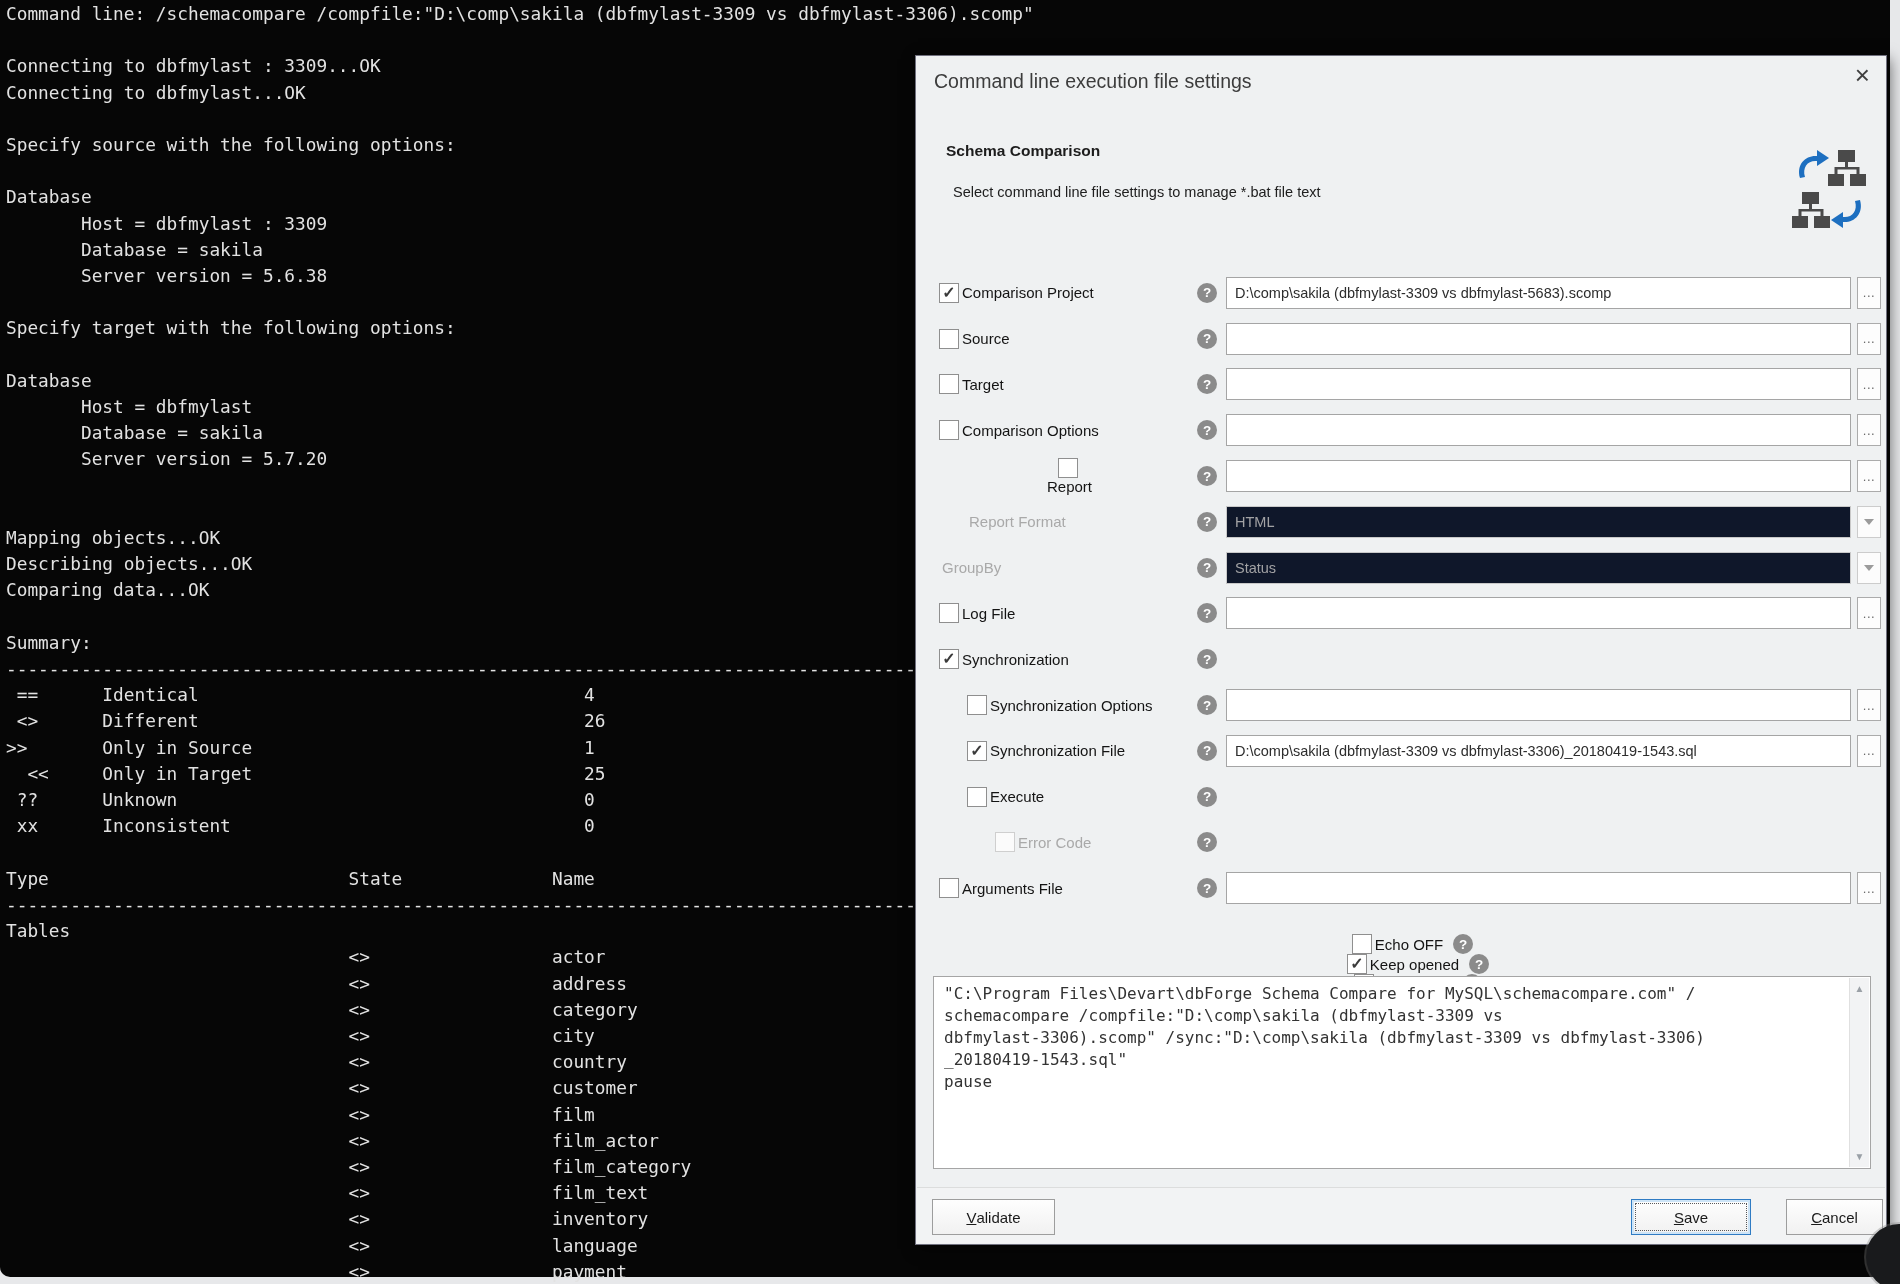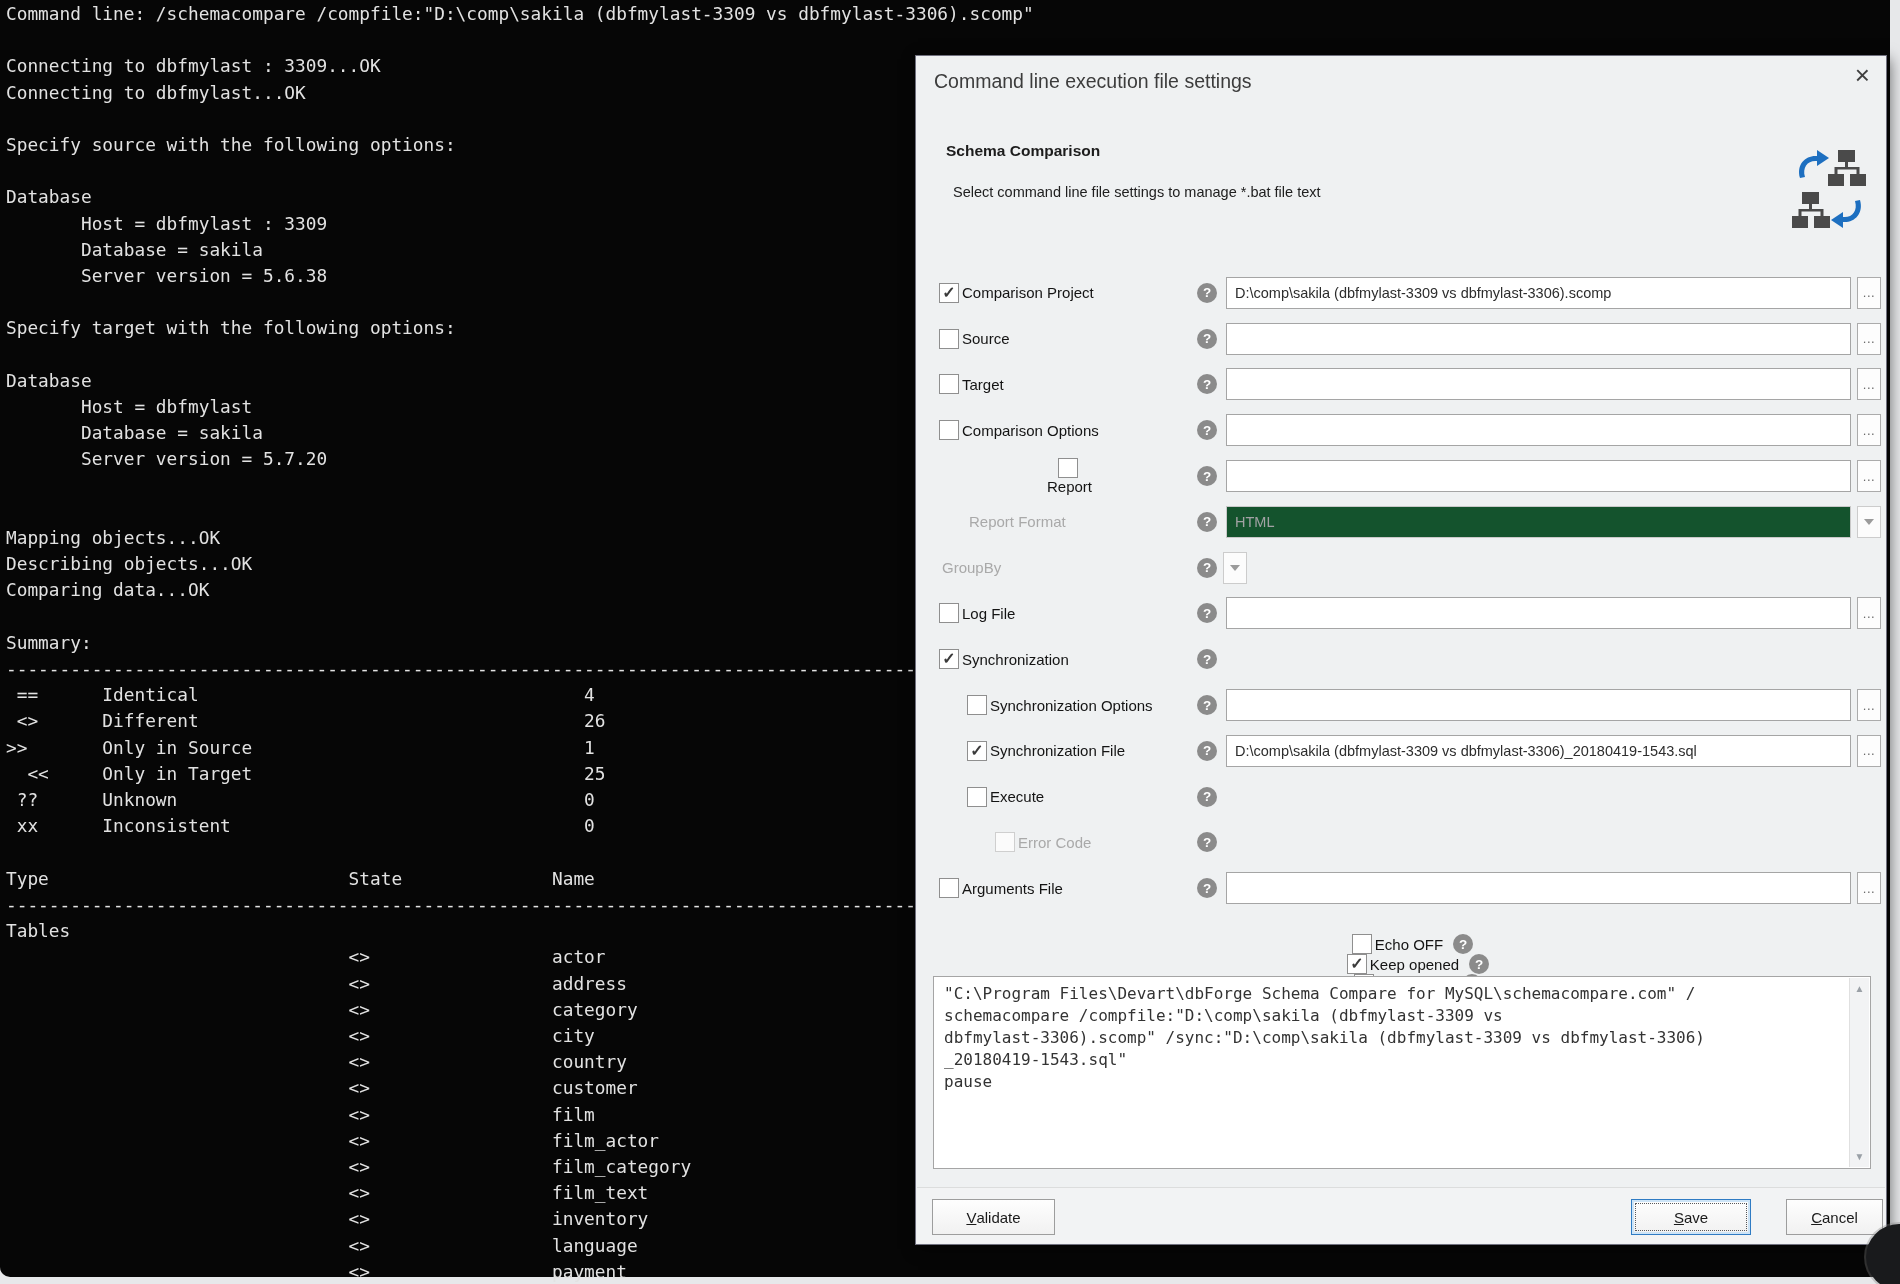--- a/index.html
+++ b/index.html
@@ -41,21 +41,21 @@
   .slabel{margin-left:3px;font-size:15px;color:#141414;white-space:nowrap;}
   .slabel.dis{color:#a9a9a9;}
   .help{
     width:20px;height:20px;flex:none;border-radius:50%;background:#8b8b8b;color:#fff;
     font-size:13.5px;font-weight:bold;display:flex;align-items:center;justify-content:center;
   }
   .sfield{
     flex:1;height:32px;margin-left:9px;background:#fff;border:1px solid #a5a5a5;
     display:flex;align-items:center;padding:0 8px;box-sizing:border-box;overflow:hidden;
   }
-  .sfield.dis{background:#14532d;border-color:#c9c9c9;text-align:right;}
+  .sfield.dis{background:#0f172a;border-color:#c9c9c9;text-align:right;}
   .fval{font-size:14.5px;color:#2d2d2d;white-space:nowrap;}
   .fval.dis{color:#a2a2a4;}
   .sbtn{
     width:24px;height:32px;margin-left:6px;flex:none;background:#fdfdfd;border:1px solid #ababab;
     box-sizing:border-box;display:flex;align-items:center;justify-content:center;
     font-size:13px;color:#6a6a6a;letter-spacing:.5px;
   }
   .sbtn.dis{border-color:#cccccc;background:#fcfcfc;}
   .tri{width:0;height:0;border-left:5px solid transparent;border-right:5px solid transparent;border-top:6px solid #9b9b9b;}
   .ghost{visibility:hidden;}
@@ -171,21 +171,21 @@
   </div>
 
   <div class="rows">
       <div class="srow">
         <div class="srow-left" style="padding-left: 23px;">
           <span class="cb">✓</span>
           <span class="slabel">Comparison Project</span>
         </div>
         <span class="help">?</span>
         <div class="sfield">
-          <span class="fval">D:\comp\sakila (dbfmylast-3309 vs dbfmylast-3306).scomp</span>
+          <span class="fval">D:\comp\sakila (dbfmylast-3309 vs dbfmylast-5683).scomp</span>
         </div>
         <span class="sbtn">...</span>
       </div>
       <div class="srow">
         <div class="srow-left" style="padding-left: 23px;">
           <span class="cb"></span>
           <span class="slabel">Source</span>
         </div>
         <span class="help">?</span>
         <div class="sfield">
@@ -236,20 +236,23 @@
         </div>
         <span class="sbtn dis">
           <i class="tri"></i>
         </span>
       </div>
       <div class="srow">
         <div class="srow-left" style="padding-left: 23px;">
           <span class="slabel dis" style="">GroupBy</span>
         </div>
         <span class="help">?</span>
+        <div class="sfield dis">
+          <span class="fval dis">Status</span>
+        </div>
         <span class="sbtn dis">
           <i class="tri"></i>
         </span>
       </div>
       <div class="srow">
         <div class="srow-left" style="padding-left: 23px; text-align: center;">
           <span class="cb"></span>
           <span class="slabel">Log File</span>
         </div>
         <span class="help">?</span>

